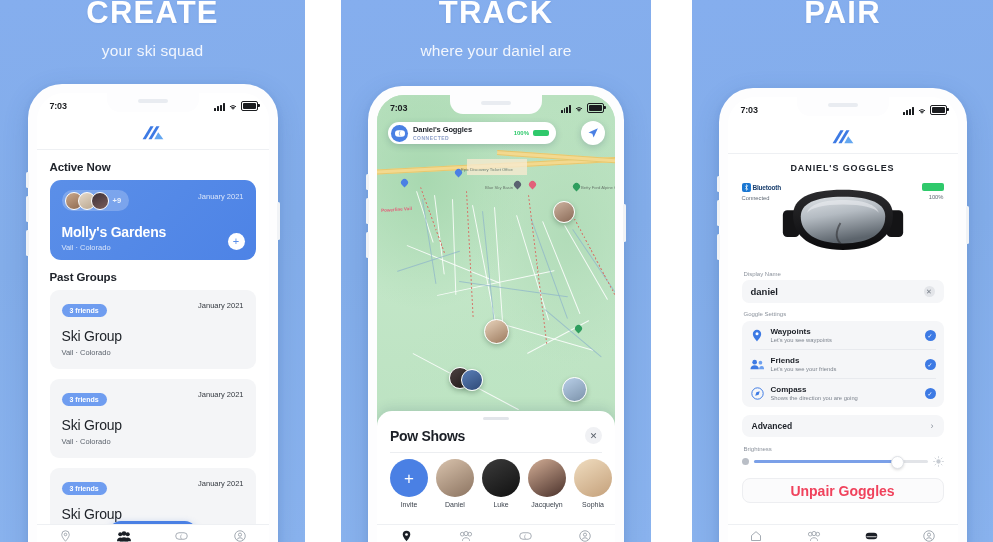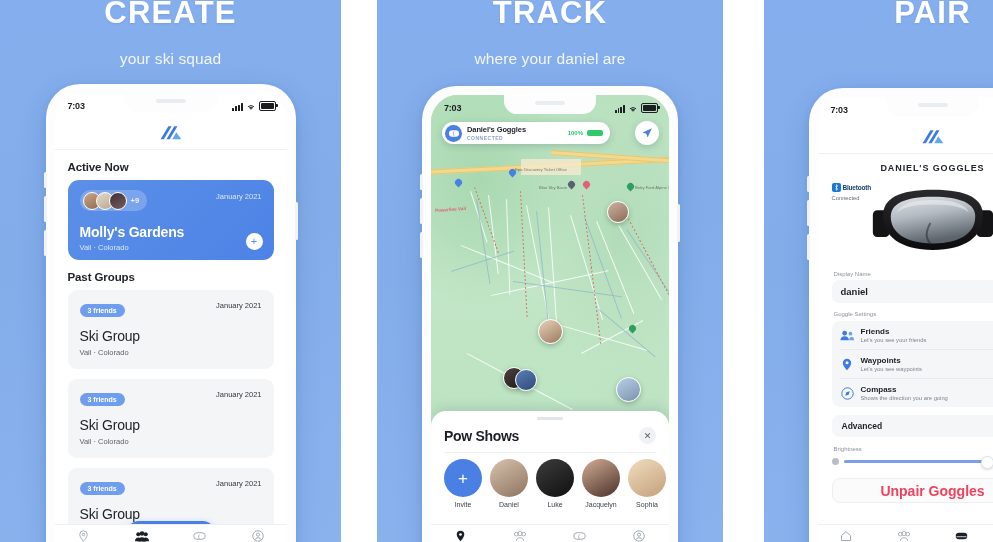--- a/index.html
+++ b/index.html
@@ -4,36 +4,36 @@
 <style>
   html,body{margin:0;padding:0;}
   body{
     width:993px;height:542px;overflow:hidden;
     font-family:"Liberation Sans",sans-serif;
     background:#ffffff;
   }
   .stage{position:relative;width:993px;height:542px;display:flex;background:#fff;}
 
   .panel{position:relative;overflow:hidden;flex:0 0 auto;height:542px;
-    background:linear-gradient(170deg,#85aeee 0%,#83ade9 45%,#8ab3ee 100%);padding-left:36px;}
+    background:linear-gradient(170deg,#85aeee 0%,#83ade9 45%,#8ab3ee 100%);}
   .panel.p1{width:305px;}
   .gap{flex:0 0 auto;height:542px;background:#fff;}
   .gap.g1{width:36px;}
   .gap.g2{width:41px;}
   .panel.p2{width:310px;}
   .panel.p3{width:301px;}
 
   
   .headline{position:absolute;left:0;right:0;top:-4px;text-align:center;z-index:6;}
   .headline .h1{
     font-size:31px;font-weight:700;color:#fff;letter-spacing:1.2px;
     line-height:34px;text-shadow:0 1px 2px rgba(60,100,170,.18);
   }
   .headline .h2{
-    font-size:15.5px;color:#f2f6fd;font-weight:400;margin-top:20px;letter-spacing:.1px;
+    font-size:15.5px;color:#f2f6fd;font-weight:400;margin-top:12px;letter-spacing:.1px;
   }
 
   
   .phone{position:absolute;left:50%;transform:translateX(-50%);
     background:#fdfdfe;border-radius:34px 34px 0 0;
     box-shadow:0 8px 26px rgba(40,80,150,.20), 0 2px 6px rgba(40,80,150,.12);
     padding:9px 9px 0 9px;}
   .p1 .phone{top:84px;width:232px;height:470px;}
   .p2 .phone{top:86px;width:238px;height:468px;}
   .p3 .phone{top:88px;width:230px;height:466px;}
@@ -645,43 +645,43 @@
           <div class="flabel">Display Name</div>
           <div class="finput">
             <div class="fval">daniel</div>
             <div class="fclear">✕</div>
           </div>
 
           <div class="flabel" style="margin-top:8px;">Goggle Settings</div>
           <div class="setlist">
             <div class="setrow">
               <div class="seticon">
+                <svg width="10" height="13" viewBox="0 0 12 15">
+                    <path d="M6 .6a5 5 0 0 0-5 5c0 3.6 5 8.8 5 8.8s5-5.2 5-8.8a5 5 0 0 0-5-5z" fill="#3d7ae4"></path>
+                    <circle cx="6" cy="5.5" r="1.8" fill="#fff"></circle>
+                  </svg>
+              </div>
+              <div class="settxt">
+                <div class="sett">Waypoints</div>
+                <div class="sets">Let's you see waypoints</div>
+              </div>
+              <div class="check">✓</div>
+            </div>
+            <div class="setrow">
+              <div class="seticon">
                 <svg width="14" height="11" viewBox="0 0 18 14">
                     <circle cx="6" cy="4" r="3" fill="#3d7ae4"></circle>
                     <circle cx="13.4" cy="4.6" r="2.4" fill="#6ea0ef"></circle>
                     <path d="M0.6 13c0-3.4 2.4-5 5.4-5s5.4 1.6 5.4 5z" fill="#3d7ae4"></path>
                     <path d="M11.6 13c0-2.6 1.4-4.2 3.6-4.2S18 10.4 18 13z" fill="#6ea0ef"></path>
                   </svg>
               </div>
               <div class="settxt">
                 <div class="sett">Friends</div>
                 <div class="sets">Let's you see your friends</div>
-              </div>
-              <div class="check">✓</div>
-            </div>
-            <div class="setrow">
-              <div class="seticon">
-                <svg width="10" height="13" viewBox="0 0 12 15">
-                    <path d="M6 .6a5 5 0 0 0-5 5c0 3.6 5 8.8 5 8.8s5-5.2 5-8.8a5 5 0 0 0-5-5z" fill="#3d7ae4"></path>
-                    <circle cx="6" cy="5.5" r="1.8" fill="#fff"></circle>
-                  </svg>
-              </div>
-              <div class="settxt">
-                <div class="sett">Waypoints</div>
-                <div class="sets">Let's you see waypoints</div>
               </div>
               <div class="check">✓</div>
             </div>
             <div class="setrow">
               <div class="seticon">
                 <svg width="13" height="13" viewBox="0 0 16 16">
                     <circle cx="8" cy="8" r="7" fill="none" stroke="#3d7ae4" stroke-width="1.2"></circle>
                     <path d="M10.8 5.2 6.6 6.6 5.2 10.8 9.4 9.4z" fill="#3d7ae4"></path>
                   </svg>
               </div>

